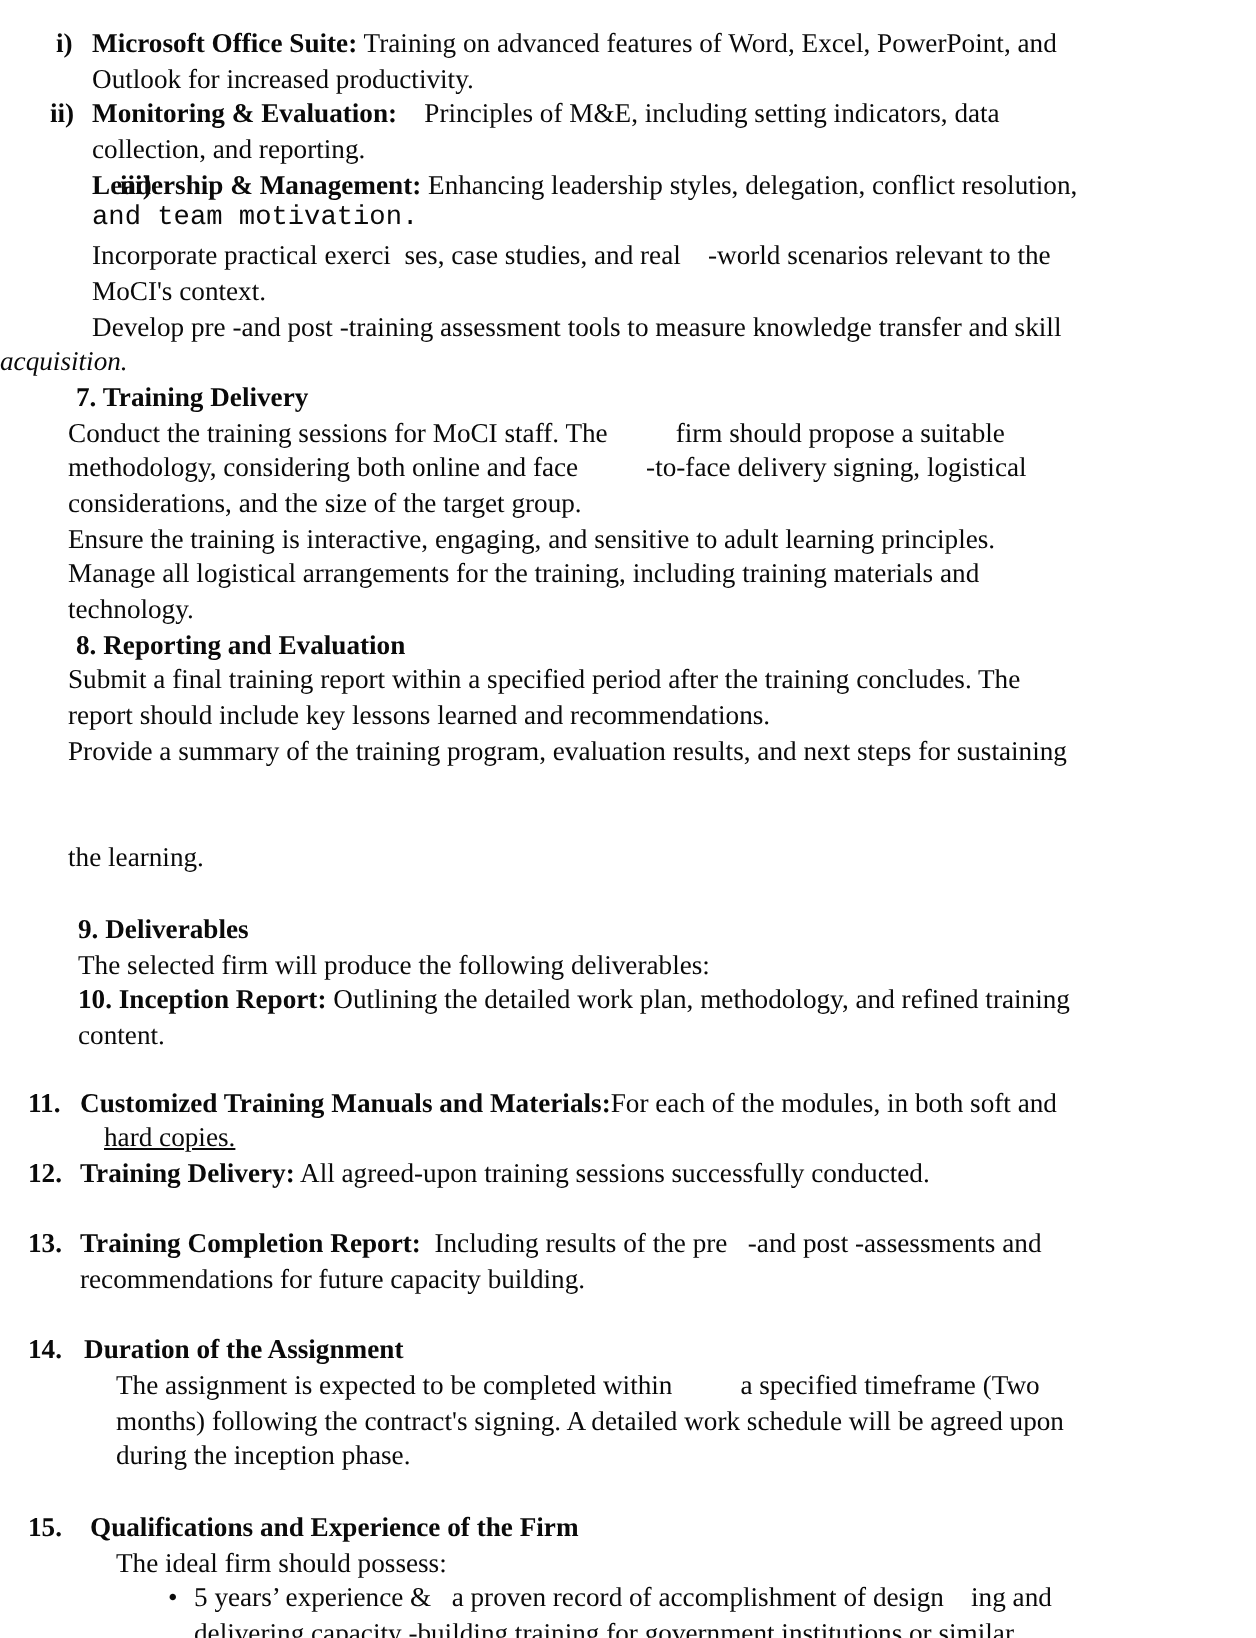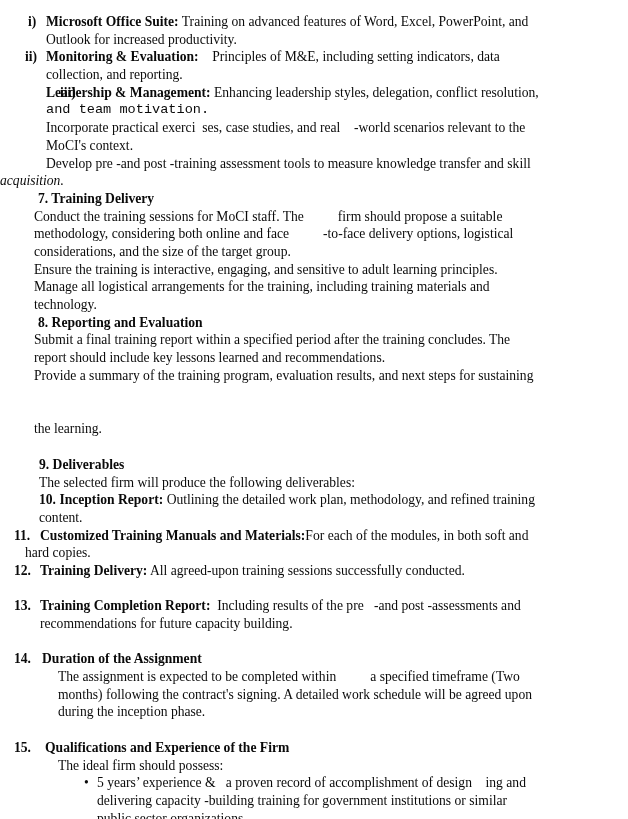--- a/index.html
+++ b/index.html
@@ -45,37 +45,37 @@
     <div class="line" style="padding-left: 46px;"><span class="marker b" style="left: 25px;">ii)</span><span class="b">Monitoring &amp; Evaluation:</span><span>    Principles of M&amp;E, including setting indicators, data</span></div>
     <div class="line" style="padding-left: 46px;"><span>collection, and reporting.</span></div>
     <div class="line" style="padding-left: 46px;"><span class="marker b" style="left: 24px; margin-left: 36px;">iii)</span><span class="b">Leadership &amp; Management:</span><span> Enhancing leadership styles, delegation, conflict resolution,</span></div>
     <div class="line" style="padding-left: 46px; font-family: Liberation Mono, monospace;"><span>and team motivation.</span></div>
     <div class="line" style="padding-left: 46px;"><span>Incorporate practical exerci  ses, case studies, and real    -world scenarios relevant to the</span></div>
     <div class="line" style="padding-left: 46px;"><span>MoCI's context.</span></div>
     <div class="line" style="padding-left: 46px;"><span>Develop pre -and post -training assessment tools to measure knowledge transfer and skill</span></div>
     <div class="line" style=" font-style: italic;"><span>acquisition.</span></div>
     <div class="line" style="padding-left: 38px;"><span class="b">7. Training Delivery</span></div>
     <div class="line" style="padding-left: 34px;"><span>Conduct the training sessions for MoCI staff. The          firm should propose a suitable</span></div>
-    <div class="line" style="padding-left: 34px;"><span>methodology, considering both online and face          -to-face delivery options, logistical</span></div>
+    <div class="line" style="padding-left: 34px;"><span>methodology, considering both online and face          -to-face delivery signing, logistical</span></div>
     <div class="line" style="padding-left: 34px;"><span>considerations, and the size of the target group.</span></div>
     <div class="line" style="padding-left: 34px;"><span>Ensure the training is interactive, engaging, and sensitive to adult learning principles.</span></div>
     <div class="line" style="padding-left: 34px;"><span>Manage all logistical arrangements for the training, including training materials and</span></div>
     <div class="line" style="padding-left: 34px;"><span>technology.</span></div>
     <div class="line" style="padding-left: 38px;"><span class="b">8. Reporting and Evaluation</span></div>
     <div class="line" style="padding-left: 34px;"><span>Submit a final training report within a specified period after the training concludes. The</span></div>
     <div class="line" style="padding-left: 34px;"><span>report should include key lessons learned and recommendations.</span></div>
     <div class="line" style="padding-left: 34px;"><span>Provide a summary of the training program, evaluation results, and next steps for sustaining</span></div>
     <div class="line" style="padding-left: 34px; margin-top: 36px;"><span>the learning.</span></div>
     <div class="line blank"></div>
     <div class="line" style="padding-left: 39px;"><span class="b">9. Deliverables</span></div>
     <div class="line" style="padding-left: 39px;"><span>The selected firm will produce the following deliverables:</span></div>
     <div class="line" style="padding-left: 39px;"><span class="b">10. Inception Report:</span><span> Outlining the detailed work plan, methodology, and refined training</span></div>
     <div class="line" style="padding-left: 39px;"><span>content.</span></div>
-    <div class="line" style="padding-left: 40px;"><span class="marker b" style="left: 14px;">11.</span><span class="b">Customized Training Manuals and Materials:</span><span>For each of the modules, in both soft and</span></div>
-    <div class="line" style="padding-left: 25px;"><span>hard copies.</span></div>
+    <div class="line" style="padding-left: 40px; margin-top: 16px;"><span class="marker b" style="left: 14px;">11.</span><span class="b">Customized Training Manuals and Materials:</span><span>For each of the modules, in both soft and</span></div>
+    <div class="line" style="padding-left: 52px; text-decoration: underline;"><span>hard copies.</span></div>
     <div class="line" style="padding-left: 40px;"><span class="marker b" style="left: 14px;">12.</span><span class="b">Training Delivery:</span><span> All agreed-upon training sessions successfully conducted.</span></div>
     <div class="line blank"></div>
     <div class="line" style="padding-left: 40px;"><span class="marker b" style="left: 14px;">13.</span><span class="b">Training Completion Report:</span><span>  Including results of the pre   -and post -assessments and</span></div>
     <div class="line" style="padding-left: 40px;"><span>recommendations for future capacity building.</span></div>
     <div class="line blank"></div>
     <div class="line" style="padding-left: 42px;"><span class="marker b" style="left: 14px;">14.</span><span class="b">Duration of the Assignment</span></div>
     <div class="line" style="padding-left: 58px;"><span>The assignment is expected to be completed within          a specified timeframe (Two</span></div>
     <div class="line" style="padding-left: 58px;"><span>months) following the contract's signing. A detailed work schedule will be agreed upon</span></div>
     <div class="line" style="padding-left: 58px;"><span>during the inception phase.</span></div>
     <div class="line blank"></div>

